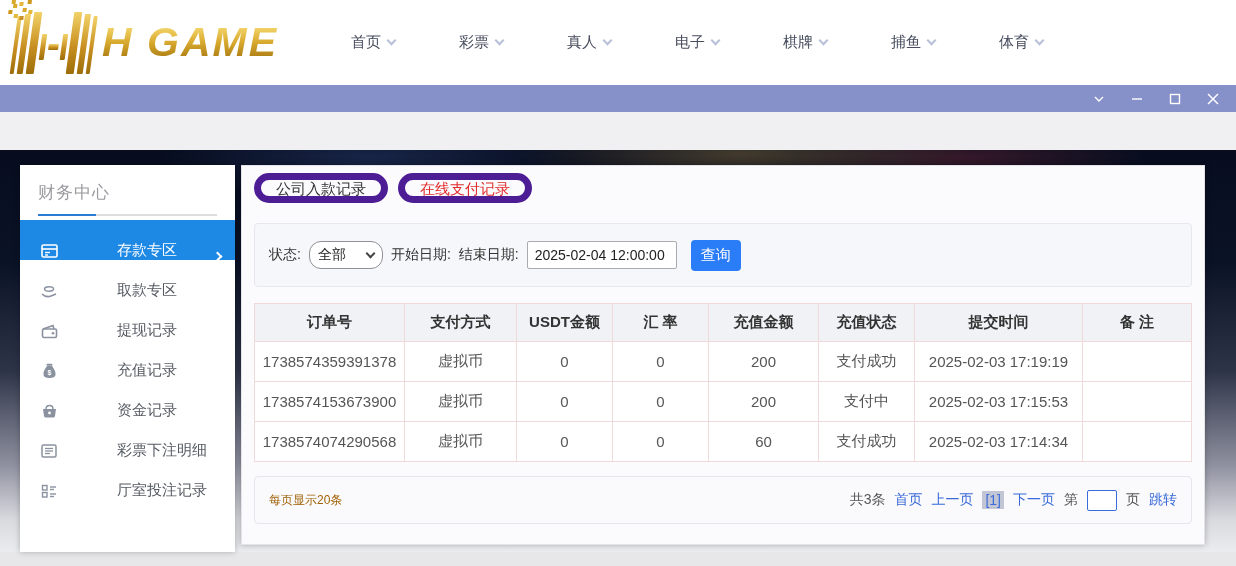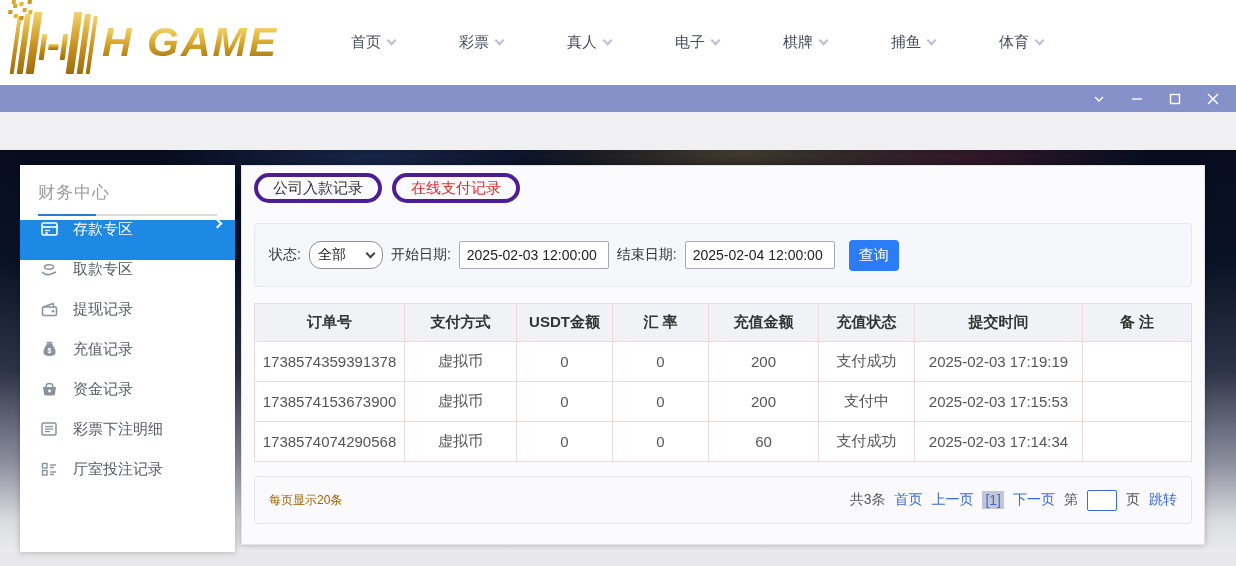--- a/index.html
+++ b/index.html
@@ -53,32 +53,32 @@
     background:linear-gradient(125deg,#45b4f2 0%,#2396e4 55%,#147fd2 100%); }
   .sb-title { color:#fff; font-size:19px; font-weight:bold; letter-spacing:1px; }
   .sb-sub { color:#e8f4fd; font-size:9px; letter-spacing:1.5px; margin-top:1px; }
   .sb-gamepad { position:absolute; right:8px; top:4px; opacity:.35; }
   .sb-section { padding:16px 18px 0 18px; }
   .sb-section-title { color:#9a9aa0; font-size:17px; letter-spacing:1px; }
   .sb-underline { margin-top:10px; height:3px;
     background:linear-gradient(90deg,#2a7bd3 0 58px,#ddd 58px 100%); background-size:100% 100%; }
   .sb-underline { height:2px; }
   .sb-menu { margin-top:4px; }
-  .sb-item { height:40px; display:flex; align-items:flex-start; padding-left:20px; cursor:pointer;
-    color:#565b63; font-size:15px; }
+  .sb-item { height:40px; display:flex; align-items:flex-end; padding-left:20px; cursor:pointer;
+    color:#565b63; font-size:15px;gap:44px; }
   .sb-item .sb-ico { width:18px; height:18px; margin-right:15px; display:flex; align-items:center; justify-content:center; }
   .sb-item.active { background:#1e88e5; color:#fff; position:relative; }
   .sb-item.active .arrow { position:absolute; right:14px; width:7px; height:7px;
     border-right:2px solid #fff; border-top:2px solid #fff; transform:rotate(45deg); }
 
   
   .main-panel { position:absolute; left:241px; top:15px; width:964px; height:380px; background:#fbfbfd;
     border:1px solid #e3e3e8; box-shadow:0 0 6px rgba(0,0,0,.25); padding:7px 12px; }
   .tabs { display:flex; gap:10px; }
-  .pill { height:30px; padding:0 15px; border:4px solid #4c1d95; border-radius:16px; background:#fbfbfd;
+  .pill { height:30px; padding:0 15px; border:7px solid #4c1d95; border-radius:16px; background:#fbfbfd;
     font-size:15px; color:#333; cursor:pointer; font-family:inherit; }
   .pill.active { color:#e12b2b; }
 
   .filter-bar { margin-top:20px; height:64px; background:#f6f7fa; border:1px solid #e7e7ee; border-radius:4px;
     display:flex; align-items:center; padding:0 14px; gap:8px; }
   .f-label { font-size:14px; color:#333; }
   .status-select { width:74px; height:28px; border:1px solid #8f8f96; border-radius:12px; background:#fff;
     display:flex; align-items:center; justify-content:space-between; padding:0 8px; font-size:14px; color:#222; cursor:pointer; }
   .status-select .chev { border-color:#444; margin:0; margin-top:-3px; }
   .date-input { width:150px; height:28px; border:1px solid #a9a9b0; border-radius:2px; background:#fff;
@@ -280,21 +280,20 @@
       <button class="pill active">在线支付记录</button>
     </div>
 
     <div class="filter-bar">
       <span class="f-label">状态:</span>
       <div class="status-select">
         <span>全部</span>
         <span class="chev"></span>
       </div>
       <span class="f-label">开始日期:</span>
-      <input class="date-input" value="2025-02-03 12:00:00" style="">
       <span class="f-label">结束日期:</span>
       <input class="date-input" value="2025-02-04 12:00:00" style="">
       <button class="query-btn">查询</button>
     </div>
 
     <table class="records">
       <colgroup>
         <col class="c0">
           <col class="c1">
           <col class="c2">

